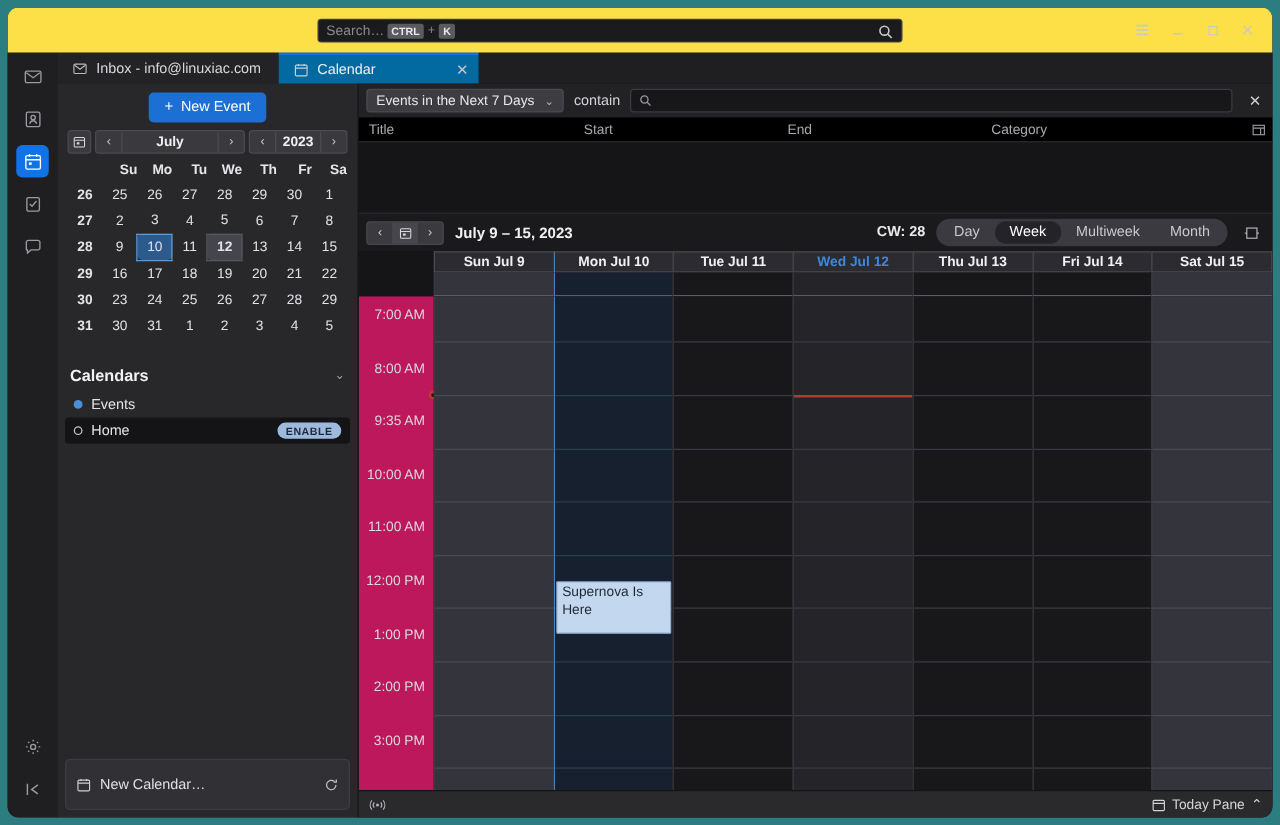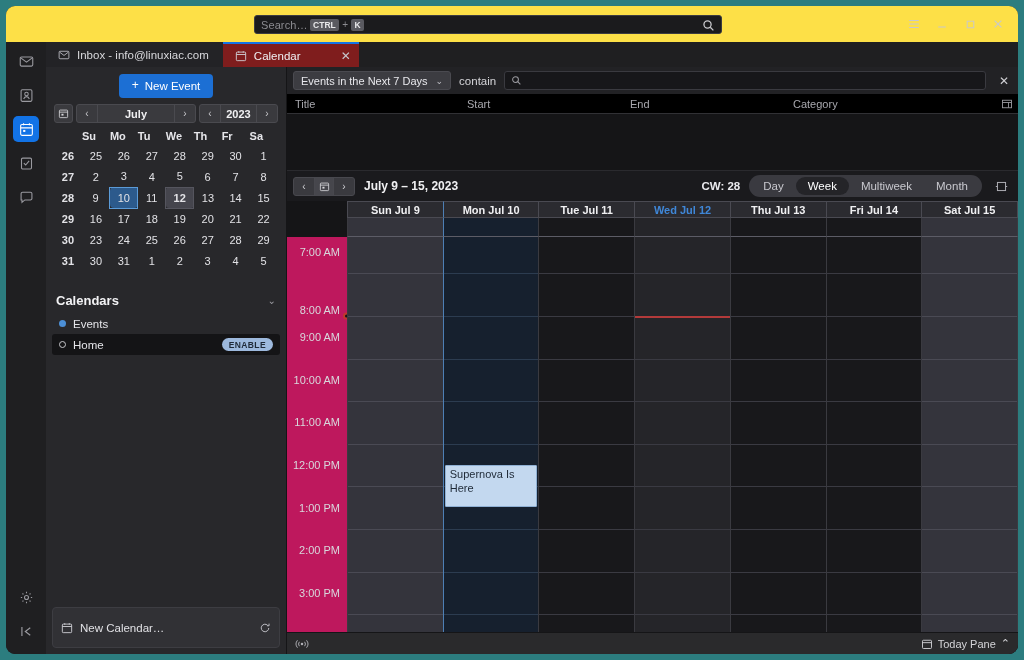--- a/index.html
+++ b/index.html
@@ -87,21 +87,21 @@
     width: 20px; display: flex; align-items: center; justify-content: center;
     color: #c8c8cc; font-size: 10px; cursor: default;
   }
   .mc-label {
     flex: 1; display: flex; align-items: center; justify-content: center;
     color: #f0f0f2; font-size: 11px; font-weight: bold;
     border-left: 1px solid #4a4a4f; border-right: 1px solid #4a4a4f;
   }
   table.mc-grid { width: 100%; border-collapse: collapse; margin-top: 4px; }
   table.mc-grid th {
-    color: #e6e6ea; font-size: 11px; font-weight: bold; height: 18px; text-align: left;
+    color: #e6e6ea; font-size: 11px; font-weight: bold; height: 18px; text-align: right;
   }
   table.mc-grid th.wk { width: 22px; }
   table.mc-grid td {
     text-align: center; font-size: 11px; height: 21px; color: #e2e2e6; width: 26px;
   }
   td.wknum { color: #7b8fb5; font-weight: bold; font-size: 11px; }
   td.oth { color: #6a6a70; }
   td.sel {
     background: #2c5a8c; border: 1px solid #5b9bd8; border-radius: 4px; color: #fff;
   }
@@ -363,21 +363,21 @@
           <div style="width:0"></div>
           <div style="height:25px;display:flex;align-items:center;gap:7px;padding:0 14px 0 12px;background:#232326;color:#d8d8dc;font-size:11.5px">
             <span>
               <svg width="12" height="12" viewBox="0 0 16 16" fill="none" stroke="#b8b8be" stroke-width="1.2">
                 <rect x="1.5" y="3" width="13" height="10" rx="1.2"></rect>
                   <path d="M2.3 4.3 L8 8.6 L13.7 4.3"></path>
               </svg>
             </span>
             <span>Inbox - info@linuxiac.com</span>
           </div>
-          <div style="height:25px;width:136px;display:flex;align-items:center;gap:7px;padding:0 8px 0 12px;background:#7f1d1d;border-top:2px solid #1273e6;color:#f0f0f2;font-size:11.5px">
+          <div style="height:25px;width:160px;display:flex;align-items:center;gap:7px;padding:0 8px 0 12px;background:#0369a1;border-top:2px solid #1273e6;color:#f0f0f2;font-size:11.5px">
             <span>
               <svg width="12" height="12" viewBox="0 0 16 16" fill="none" stroke="#d0d0d6" stroke-width="1.2">
                 <rect x="1.8" y="2.8" width="12.4" height="11.4" rx="1.2"></rect>
                   <line x1="1.8" y1="6" x2="14.2" y2="6"></line>
                 <line x1="5" y1="1.6" x2="5" y2="3.6"></line>
                   <line x1="11" y1="1.6" x2="11" y2="3.6"></line>
               </svg>
             </span>
             <span style="flex:1">Calendar</span>
             <span style="color:#c8c8ce;font-size:12px">✕</span>
@@ -615,22 +615,22 @@
                     <div class="adc"></div>
                     <div class="adc todayc"></div>
                     <div class="adc"></div>
                     <div class="adc"></div>
                     <div class="adc wknd"></div>
                   </div>
               </div>
               <div class="gridscroll">
                 <div class="gutter" id="gutter">
                     <div class="hourlbl" style="top: 15px;">7:00 AM</div>
-                    <div class="hourlbl" style="top: 57.6px; margin-top: 15px;">8:00 AM</div>
-                    <div class="hourlbl" style="top: 100.2px;">9:00 AM</div>
+                    <div class="hourlbl" style="top: 57.6px;">8:00 AM</div>
+                    <div class="hourlbl" style="top: 100.2px;">9:35 AM</div>
                     <div class="hourlbl" style="top: 142.8px;">10:00 AM</div>
                     <div class="hourlbl" style="top: 185.4px;">11:00 AM</div>
                     <div class="hourlbl" style="top: 228px;">12:00 PM</div>
                     <div class="hourlbl" style="top: 270.6px;">1:00 PM</div>
                     <div class="hourlbl" style="top: 313.2px;">2:00 PM</div>
                     <div class="hourlbl" style="top: 355.8px;">3:00 PM</div>
                     <div class="nowdot" style="top: 78.9px;"></div>
                   </div>
                 <div class="cols" id="daycols">
                     <div class="col wknd">

